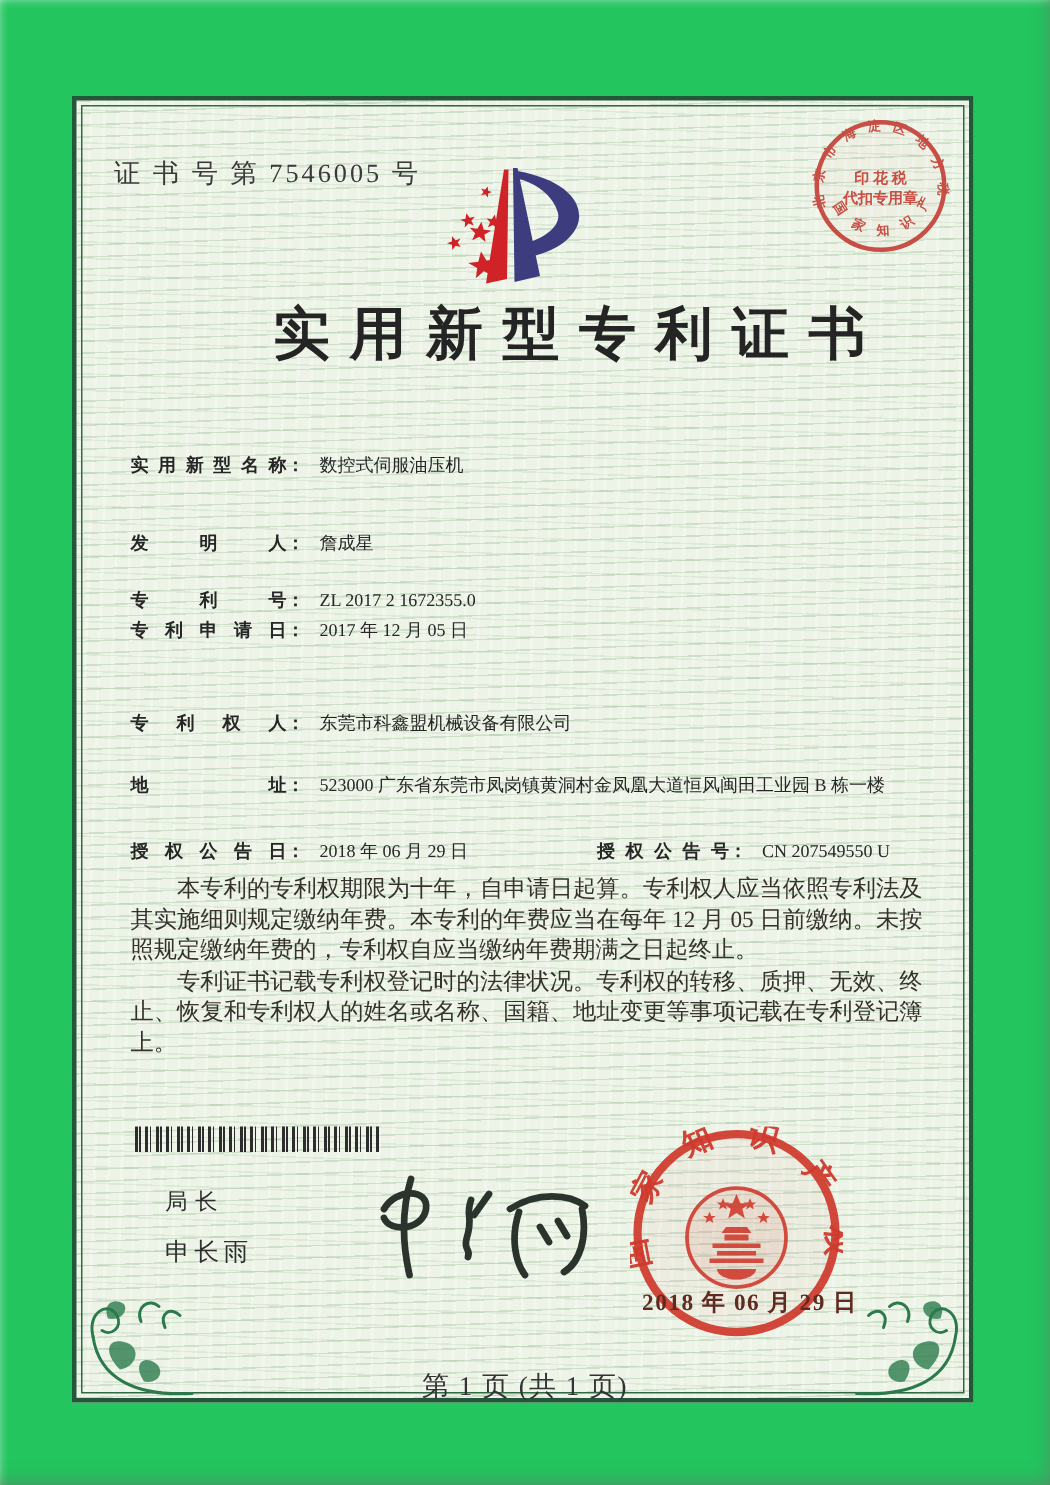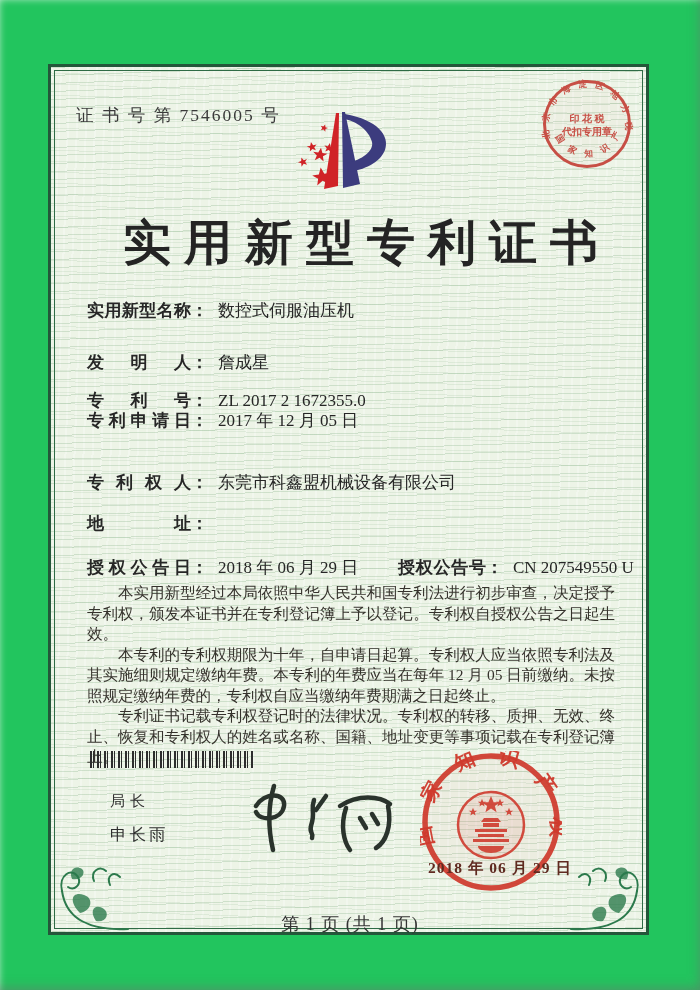--- a/index.html
+++ b/index.html
@@ -23,25 +23,25 @@
       repeating-linear-gradient(2deg,  rgba(132,176,134,.16) 0 1px, rgba(0,0,0,0) 1px 11px),
       repeating-linear-gradient(92deg, rgba(255,255,255,.30) 0 2px, rgba(0,0,0,0) 2px 9px);
   }
   .frame::before{
     content:"";position:absolute;inset:3px;border:1px solid #2e6b45;pointer-events:none;
   }
   .abs{position:absolute;}
   .cert-no{left:76px;top:103px;font-size:17.5px;letter-spacing:2px;color:#3a3a3a;}
   .logo{left:286px;top:110px;}
   .title{
-    left:110px;top:211px;width:480px;text-align:right;
-    font-size:48px;font-weight:bold;letter-spacing:13px;color:#242424;
+    left:110px;top:197px;width:480px;text-align:right;
+    font-size:38px;font-weight:bold;letter-spacing:13px;color:#242424;
     text-indent:13px;white-space:nowrap;
   }
-  .field{left:87px;display:flex;font-size:17px;line-height:23px;}
+  .field{left:87px;display:flex;font-size:12px;line-height:23px;}
   .field .lbl{width:104px;flex:none;text-align:justify;text-align-last:justify;font-weight:600;}
   .field .colon{flex:none;font-weight:600;padding-right:10px;}
   .field .val{width:438px;}
   .f0{top:299px}.f1{top:351px}.f2{top:389px}.f3{top:409px}.f4{top:471px}.f5{top:512px}
   .grant2{left:398px;top:556px;}
   .grant2 .lbl{width:88px;}
   .body-text{
     left:87px;top:583px;width:528px;font-size:15.5px;line-height:20.5px;
     color:#35322c;text-align:justify;
   }
@@ -154,35 +154,35 @@
       <span class="val">2017 年 12 月 05 日</span>
   </div>
   <div class="abs field f4">
     <span class="lbl">专利权人</span>
       <span class="colon">：</span>
       <span class="val">东莞市科鑫盟机械设备有限公司</span>
   </div>
   <div class="abs field f5">
     <span class="lbl">地址</span>
       <span class="colon">：</span>
+      <span class="val">523000 广东省东莞市凤岗镇黄洞村金凤凰大道恒风闽田工业园 B 栋一楼</span>
   </div>
 
   <div class="abs field" style="top:556px">
     <span class="lbl">授权公告日</span>
       <span class="colon">：</span>
       <span>2018 年 06 月 29 日</span>
   </div>
   <div class="abs field grant2">
     <span class="lbl">授权公告号</span>
       <span class="colon">：</span>
       <span>CN 207549550 U</span>
   </div>
 
   <div class="abs body-text">
-    <p>本实用新型经过本局依照中华人民共和国专利法进行初步审查，决定授予专利权，颁发本证书并在专利登记簿上予以登记。专利权自授权公告之日起生效。</p>
     <p>本专利的专利权期限为十年，自申请日起算。专利权人应当依照专利法及其实施细则规定缴纳年费。本专利的年费应当在每年 12 月 05 日前缴纳。未按照规定缴纳年费的，专利权自应当缴纳年费期满之日起终止。</p>
     <p>专利证书记载专利权登记时的法律状况。专利权的转移、质押、无效、终止、恢复和专利权人的姓名或名称、国籍、地址变更等事项记载在专利登记簿上。</p>
   </div>
 
   <div class="abs barcode"></div>
 
   <div class="abs signer-title">局长</div>
   <div class="abs signer-name">申长雨</div>
 
   <svg class="abs signature" width="165" height="85" viewBox="0 0 165 85">

